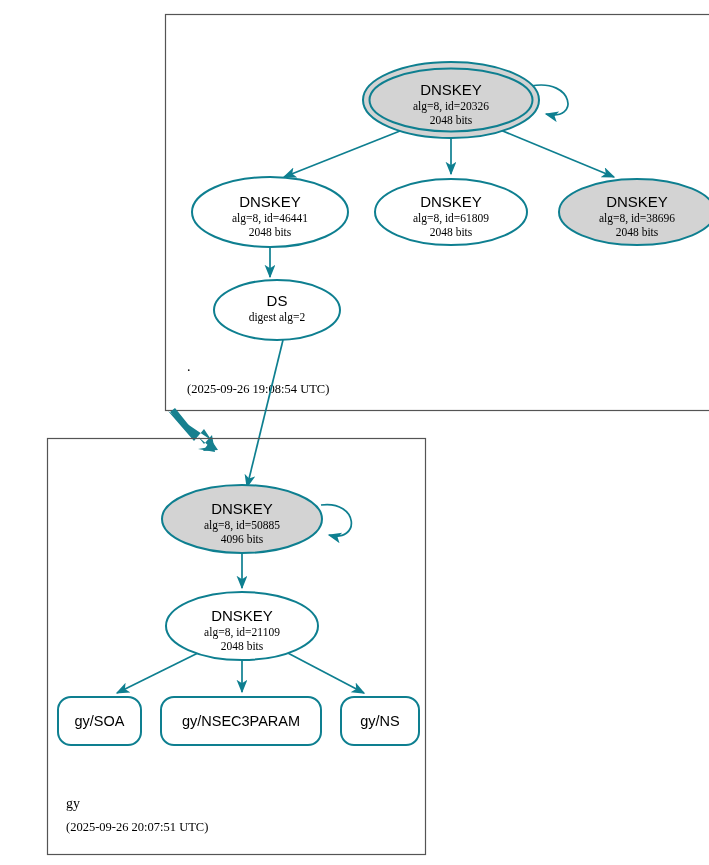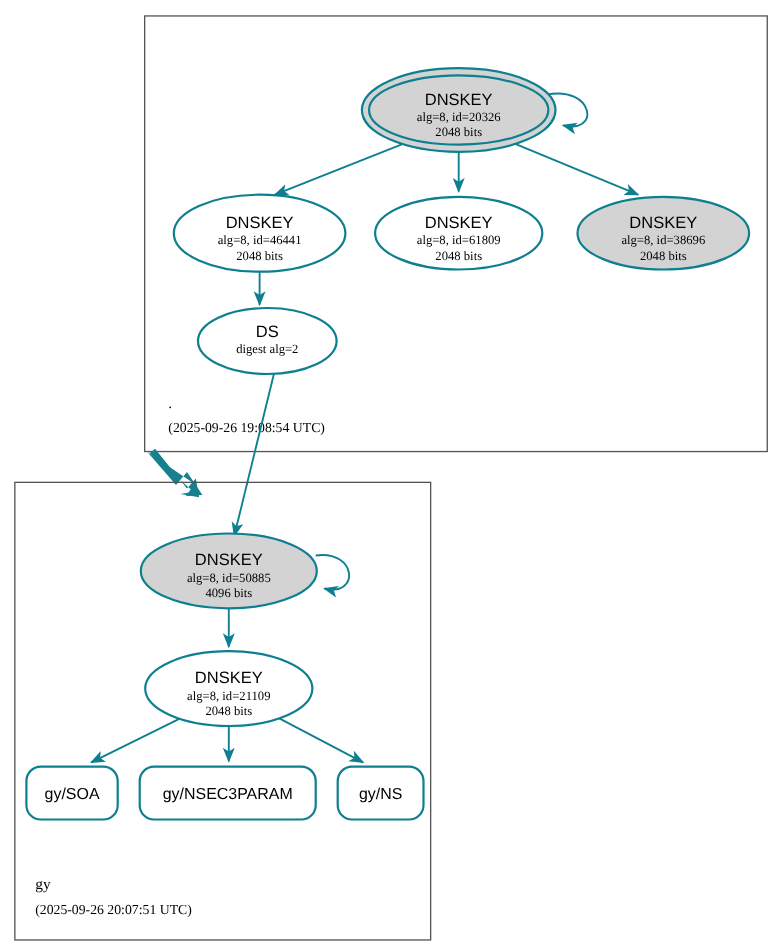--- a/index.html
+++ b/index.html
@@ -1,18 +1,18 @@
 <!DOCTYPE html>
 <html><head>
 <meta charset="utf-8">
 <style>
   html,body{margin:0;padding:0;background:#ffffff;}
   body{width:709px;height:865px;overflow:hidden;
        font-family:"Liberation Serif",serif;}
-  #stage{position:relative;width:579px;height:865px;}
+  #stage{position:relative;width:579px;height:865px;padding-left:34px;}
   svg{display:block;}
   .zone-frame{fill:none;stroke:#545454;stroke-width:1.2;}
   .node-ell{stroke:#0e7f90;stroke-width:2;}
   .node-ell.plain{fill:#ffffff;}
   .node-ell.sep{fill:#d3d3d3;}
   .rr-box{fill:#ffffff;stroke:#0e7f90;stroke-width:2;}
   .edge{stroke:#0e7f90;stroke-width:1.7;fill:none;}
   .edge-thick{fill:#16808f;}
   .t{font-family:"Liberation Sans",sans-serif;fill:#000000;text-anchor:middle;}
   .t-main{font-size:15px;}

